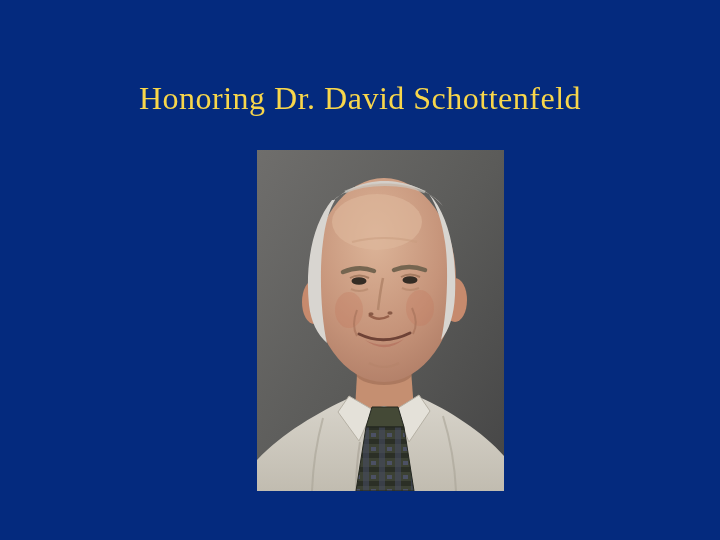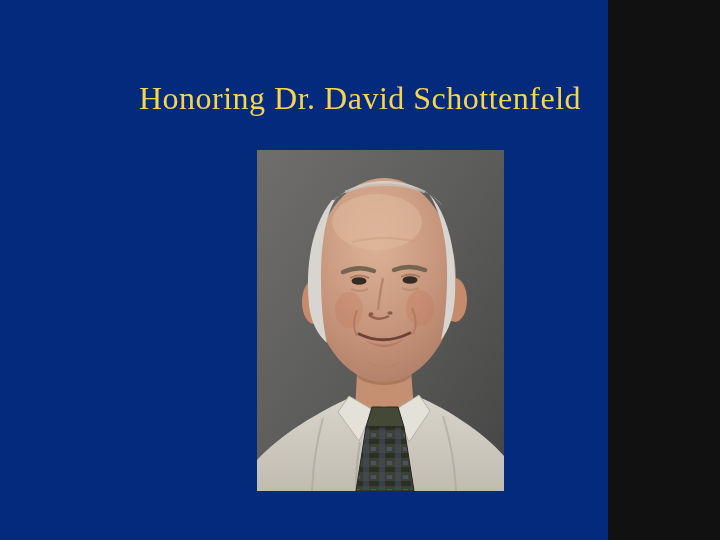--- a/index.html
+++ b/index.html
@@ -2,21 +2,21 @@
 <html style="--slide-bg: #042A7E; --title-color: #F8D64B; --photo-bg: #5E5E5C;"><head>
 <meta charset="utf-8">
 <style>
   html, body {
     margin: 0;
     padding: 0;
     background: #111;
   }
   .slide {
     position: relative;
-    width: 608px;
+    width: 720px;
     height: 540px;
     overflow: hidden;
     background: var(--slide-bg, #042A7E);
     font-family: "Liberation Serif", "DejaVu Serif", serif;
   }
   .slide-title {
     position: absolute;
     top: 79px;
     left: 0;
     width: 720px;

